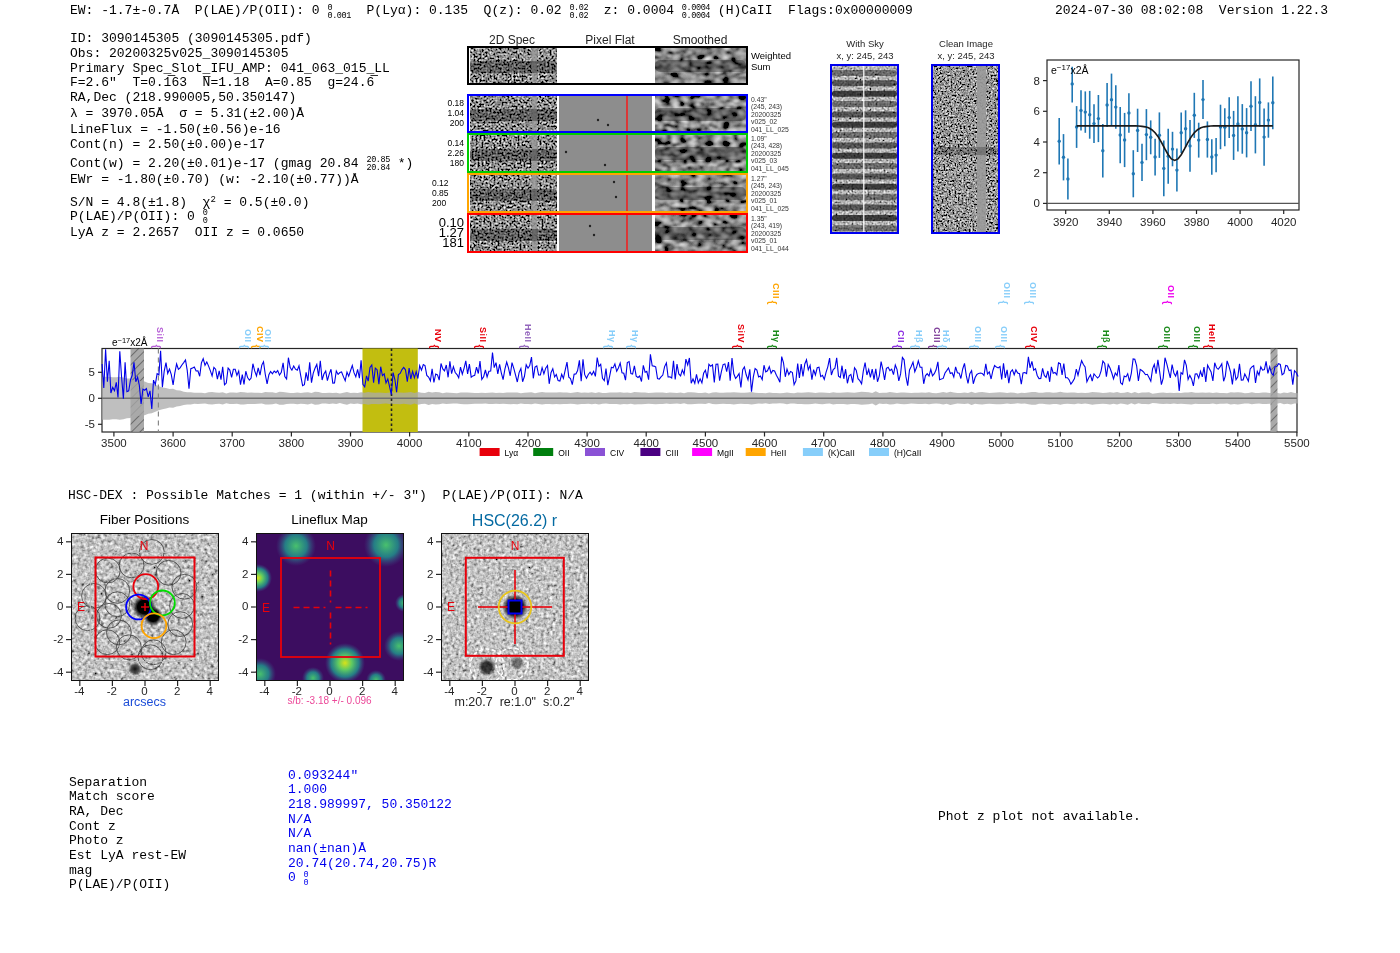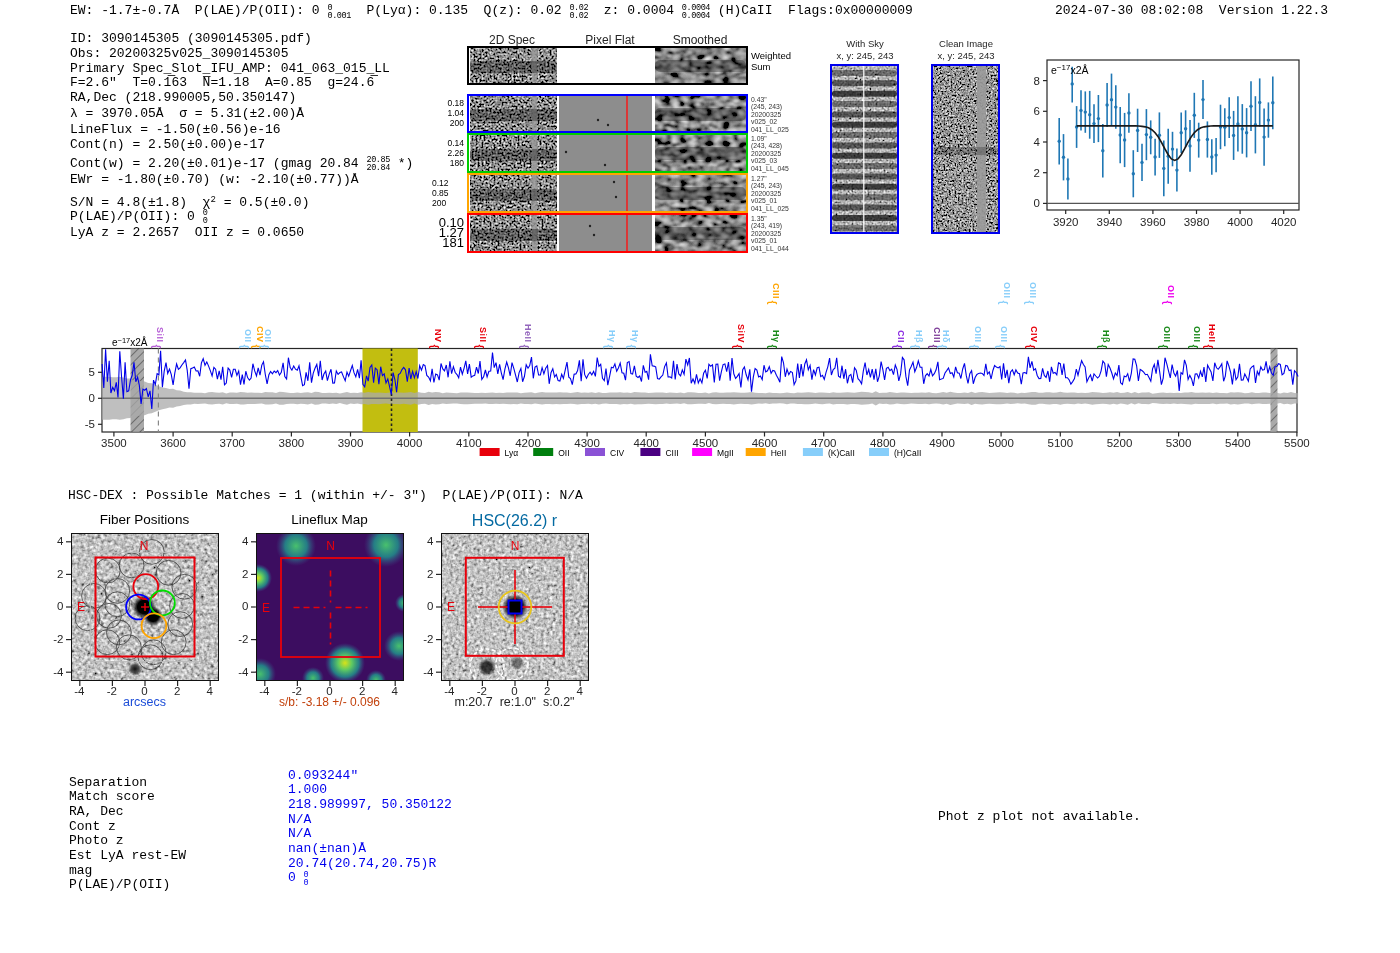--- a/index.html
+++ b/index.html
@@ -683,21 +683,21 @@
 <div class="abs" style="left:254.3px;top:684.5px;width:20px;text-align:center;font-size:11.5px;color:#262626">-4</div>
 <div class="abs" style="left:228.5px;top:665.5px;width:20px;text-align:right;font-size:11.5px;color:#262626">-4</div>
 <div class="abs" style="left:286.9px;top:684.5px;width:20px;text-align:center;font-size:11.5px;color:#262626">-2</div>
 <div class="abs" style="left:228.5px;top:632.9px;width:20px;text-align:right;font-size:11.5px;color:#262626">-2</div>
 <div class="abs" style="left:319.5px;top:684.5px;width:20px;text-align:center;font-size:11.5px;color:#262626">0</div>
 <div class="abs" style="left:228.5px;top:600.3px;width:20px;text-align:right;font-size:11.5px;color:#262626">0</div>
 <div class="abs" style="left:352.1px;top:684.5px;width:20px;text-align:center;font-size:11.5px;color:#262626">2</div>
 <div class="abs" style="left:228.5px;top:567.7px;width:20px;text-align:right;font-size:11.5px;color:#262626">2</div>
 <div class="abs" style="left:384.7px;top:684.5px;width:20px;text-align:center;font-size:11.5px;color:#262626">4</div>
 <div class="abs" style="left:228.5px;top:535.1px;width:20px;text-align:right;font-size:11.5px;color:#262626">4</div>
-<div class="abs cen" style="left:329.5px;top:695px;font-size:12px;color:#c2410c">s/b: -3.18 +/- 0.096</div>
+<div class="abs cen" style="left:329.5px;top:695px;font-size:10px;color:#ec4899">s/b: -3.18 +/- 0.096</div>
 <svg class="abs" style="left:440.5px;top:532.5px" width="148.0" height="148.0">
     <defs>
       <filter id="f95_440_532" x="0" y="0" width="100%" height="100%">
         <feTurbulence type="fractalNoise" baseFrequency="0.33" numOctaves="2" seed="95"></feTurbulence>
         <feColorMatrix type="matrix" values="0.33 0.33 0.33 0 0 0.33 0.33 0.33 0 0 0.33 0.33 0.33 0 0 0 0 0 0 1"></feColorMatrix>
         <feComponentTransfer>
           <feFuncR type="linear" slope="2.1" intercept="-0.5"></feFuncR>
           <feFuncG type="linear" slope="2.1" intercept="-0.5"></feFuncG>
           <feFuncB type="linear" slope="2.1" intercept="-0.5"></feFuncB>
         </feComponentTransfer>

